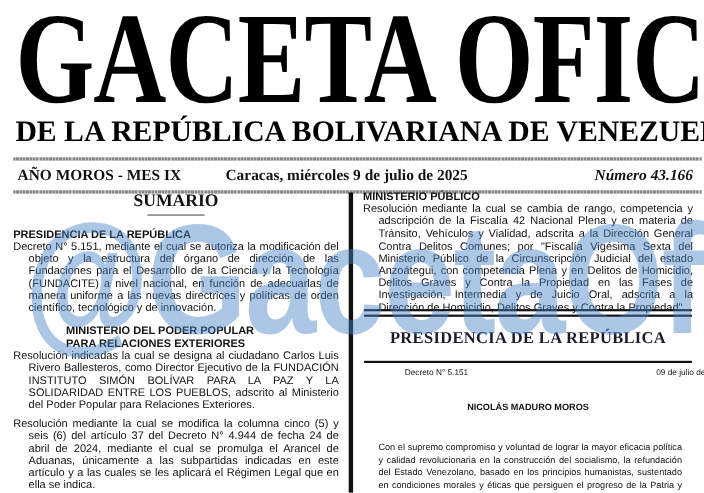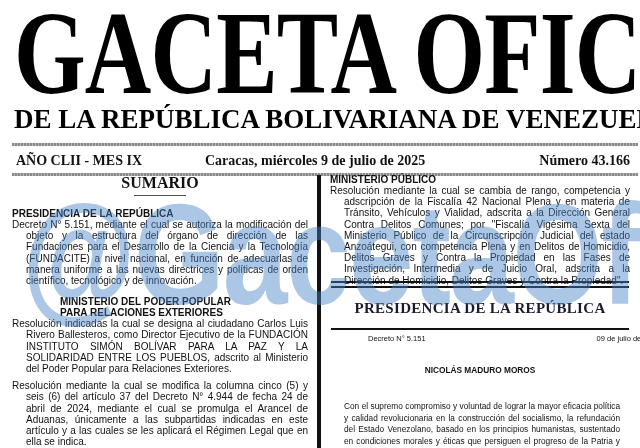--- a/index.html
+++ b/index.html
@@ -4,21 +4,21 @@
 <style>
   html, body { margin:0; padding:0; }
   body { width:640px; height:448px; overflow:hidden; background:#fff; position:relative; font-family:"Liberation Sans", sans-serif; color:#111; }
   .masthead { position:absolute; left:0; top:0; width:640px; text-align:center; }
   .title { position:absolute; left:14px; top:2px; width:612px; height:104px; font-family:"Liberation Serif", serif; font-weight:bold; font-size:118px; line-height:104px; letter-spacing:-1px; transform:scaleX(0.78); transform-origin:left top; white-space:nowrap; color:#000; }
   .subtitle { position:absolute; left:14px; top:104px; width:612px; font-family:"Liberation Serif", serif; font-size:27px; line-height:30px; text-align:center; white-space:nowrap; color:#000;font-weight:bold; }
   .rule-top { position:absolute; left:12px; top:143px; width:626px; height:3px; background:repeating-linear-gradient(90deg,#888 0 2px,#bbb 2px 3px); }
   .dateline { position:absolute; left:0; top:150px; width:640px; height:22px; font-family:"Liberation Serif", serif; font-weight:bold; font-size:14px; }
   .dateline .l { position:absolute; left:16px; top:3px; }
   .dateline .c { position:absolute; left:178px; top:3px;margin-left:27px; }
-  .dateline .r { position:absolute; right:10px; top:3px; }
+  .dateline .r { position:absolute; right:10px; top:3px;font-style:italic; }
   .rule-mid { position:absolute; left:12px; top:173px; width:626px; height:3px; background:repeating-linear-gradient(90deg,#888 0 2px,#bbb 2px 3px); }
   .divider { position:absolute; left:317px; top:175px; width:4px; height:273px; background:#111; }
   .col-left { position:absolute; left:12px; top:174px; width:296px; font-size:10px; line-height:11.2px; }
   .col-right { position:absolute; left:330px; top:174px; width:300px; font-size:10px; line-height:11.2px; }
   .sumario { text-align:center; font-family:"Liberation Serif", serif; font-weight:bold; font-size:16px; line-height:18px; margin-top:0; }
   .sumario-underline { width:52px; height:1px; background:#555; margin:3px auto 12px auto; }
   .sec-head { font-weight:bold; font-size:10px; line-height:11px; }
   .entry { text-align:justify; padding-left:14px; text-indent:-14px; margin-bottom:10px; }
   .entry.tight { margin-bottom:6px; }
   .box-rule { width:298px; height:2px; background:#111; margin:0 auto; }
@@ -34,21 +34,21 @@
 <body>
 
 <div class="masthead">
   <div class="title">GACETA OFICIAL</div>
   <div class="subtitle">DE LA REPÚBLICA BOLIVARIANA DE VENEZUELA</div>
 </div>
 
 <div class="rule-top"></div>
 
 <div class="dateline">
-  <span class="l">AÑO CLII - MES IX</span>
+  <span class="l">AÑO MOROS - MES IX</span>
   <span class="c">Caracas, miércoles 9 de julio de 2025</span>
   <span class="r">Número 43.166</span>
 </div>
 
 <div class="rule-mid"></div>
 
 <div class="divider"></div>
 
 <div class="col-left">
   <div class="sumario">SUMARIO</div>

